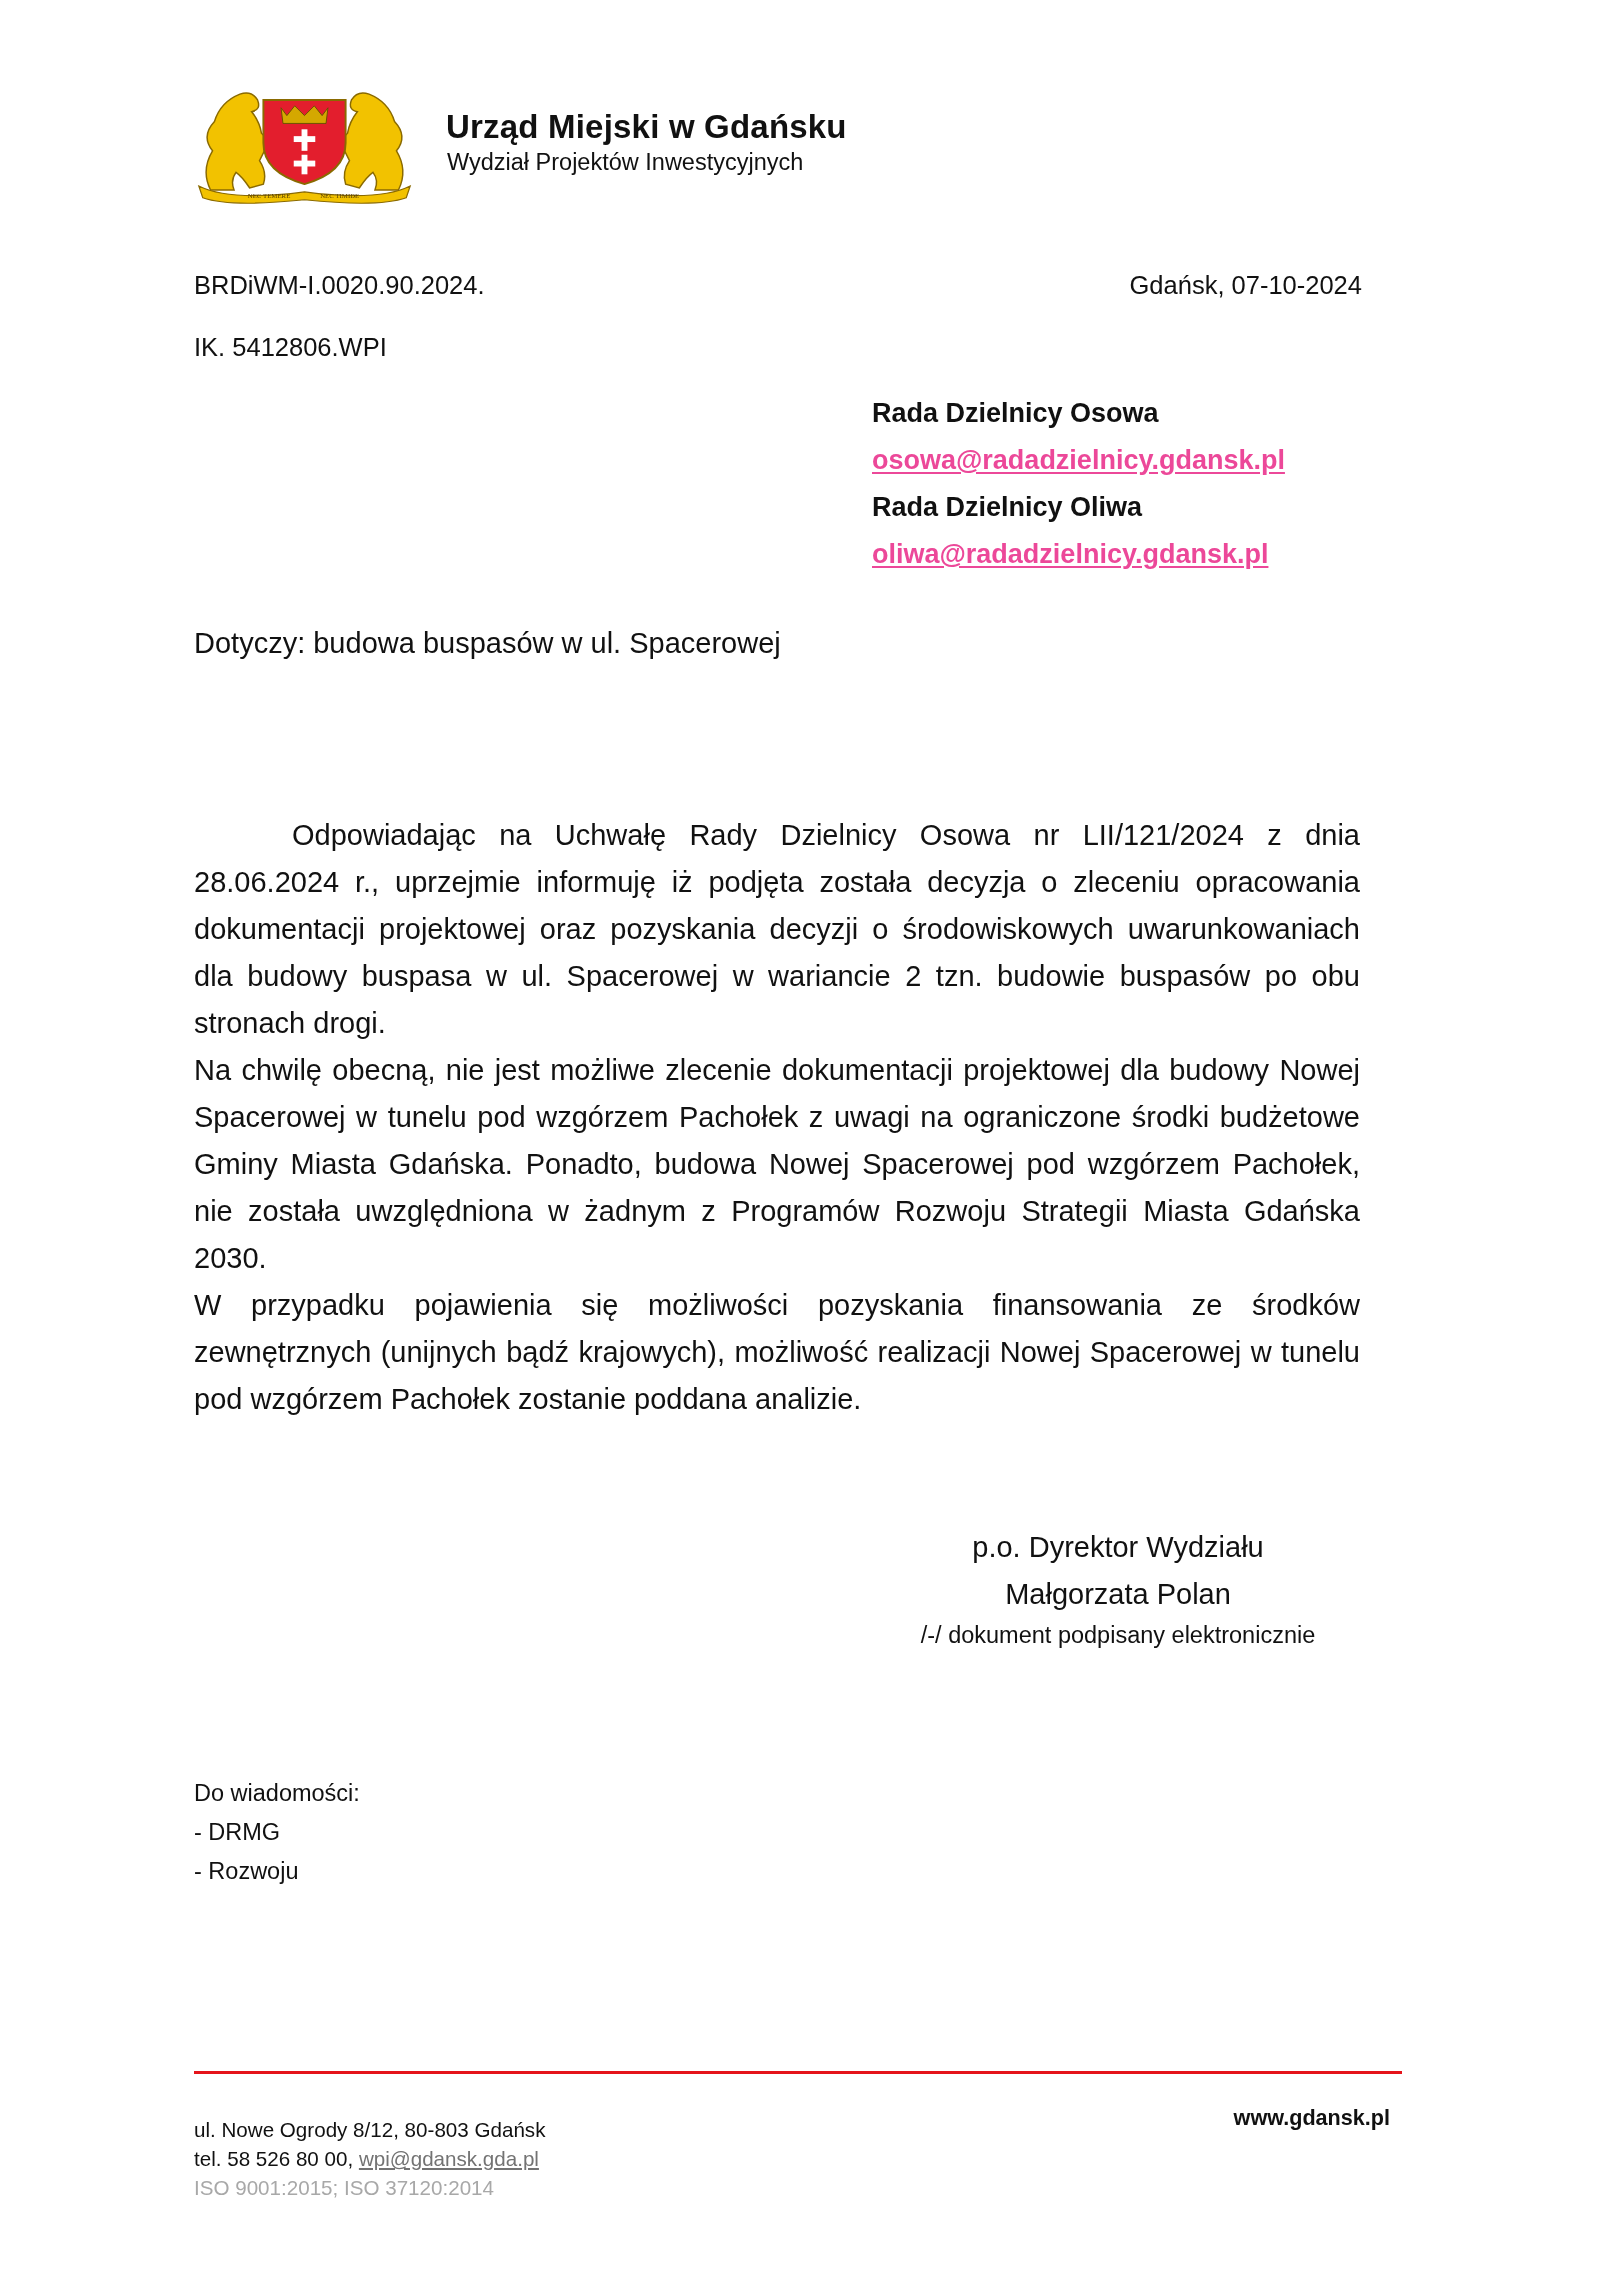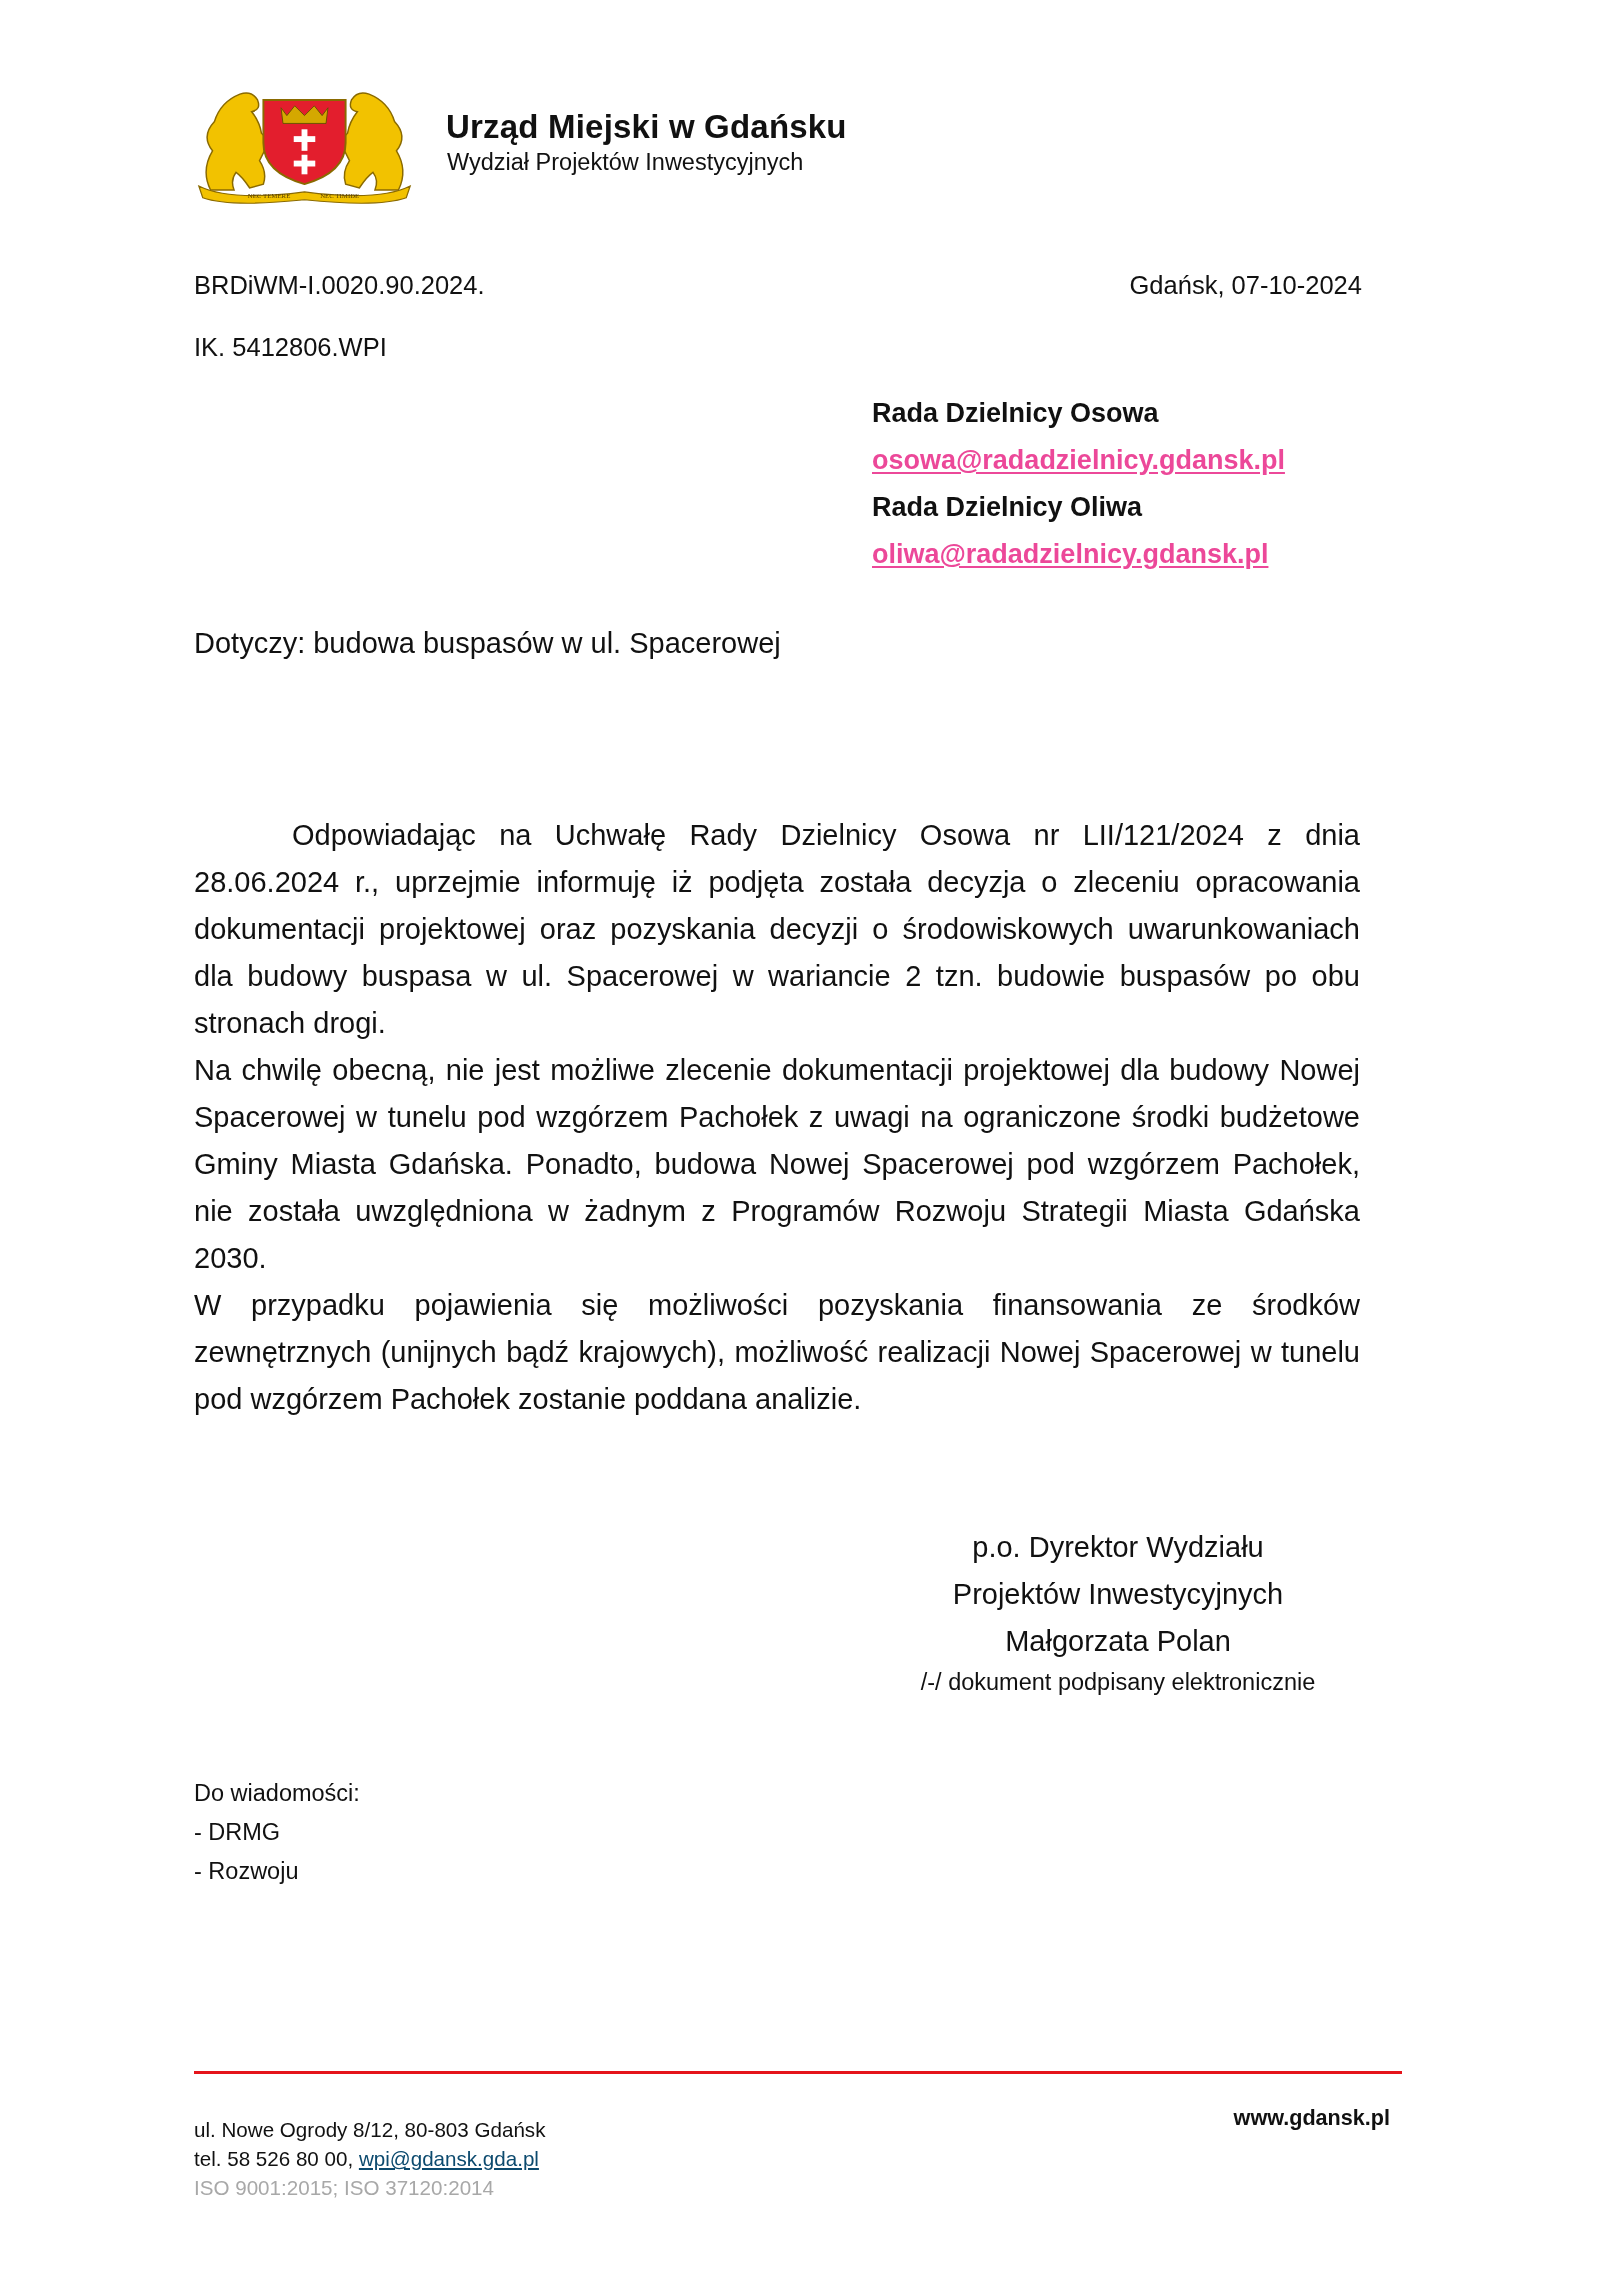--- a/index.html
+++ b/index.html
@@ -16,21 +16,21 @@
   .recip a { color: #ec4899; font-weight: bold; text-decoration: underline; text-underline-offset: 2.9px; }
   .subject { left: 194px; top: 627px; font-size: 29px; }
   .body-text { left: 194px; top: 812px; width: 1166px; font-size: 29px; line-height: 47px; text-align: justify; }
   .body-text p { margin: 0; }
   .body-text p.first { text-indent: 98px; }
   .sig { left: 863px; width: 510px; top: 1517px; text-align: center; font-size: 29px; line-height: 47px; margin-top: 7px; }
   .sig .esig { font-size: 23.5px; line-height: 35px; }
   .cc { left: 194px; top: 1774px; font-size: 23.5px; line-height: 39px; }
   .redline { left: 194px; top: 2071px; width: 1208px; height: 2.9px; background: #e5141b; }
   .foot { left: 194px; top: 2115px; font-size: 20.6px; line-height: 29px; }
-  .foot a { color: #0c4a6e; text-decoration: underline; }
+  .foot a { color: #737373; text-decoration: underline; }
   .foot .iso { color: #a8a8a8; }
   .www { right: 231px; top: 2105px; font-size: 21.6px; font-weight: bold; }
 </style>
 </head>
 <body>
 
 <div class="abs logo">
   <svg width="227" height="122" viewBox="0 0 232 124">
 
     <path d="M20 110 Q10 90 22 70 Q10 55 24 40 Q30 20 50 12 Q62 8 68 18 Q72 28 62 30 Q70 40 72 52 L80 60 Q74 72 70 80 Q78 92 74 104 L60 108 Q52 96 46 92 Q40 100 44 110 Z" fill="#f2c200" stroke="#8a6a00" stroke-width="1.5"></path>
@@ -71,21 +71,20 @@
 <div class="abs subject">Dotyczy: budowa buspasów w ul. Spacerowej</div>
 
 <div class="abs body-text">
   <p class="first">Odpowiadając na Uchwałę Rady Dzielnicy Osowa nr LII/121/2024 z dnia 28.06.2024 r., uprzejmie informuję iż podjęta została decyzja o zleceniu opracowania dokumentacji projektowej oraz pozyskania decyzji o środowiskowych uwarunkowaniach dla budowy buspasa w ul. Spacerowej w wariancie 2 tzn. budowie buspasów po obu stronach drogi.</p>
   <p>Na chwilę obecną, nie jest możliwe zlecenie dokumentacji projektowej dla budowy Nowej Spacerowej w tunelu pod wzgórzem Pachołek z uwagi na ograniczone środki budżetowe Gminy Miasta Gdańska. Ponadto, budowa Nowej Spacerowej pod wzgórzem Pachołek, nie została uwzględniona w żadnym z Programów Rozwoju Strategii Miasta Gdańska 2030.</p>
   <p>W przypadku pojawienia się możliwości pozyskania finansowania ze środków zewnętrznych (unijnych bądź krajowych), możliwość realizacji Nowej Spacerowej w tunelu pod wzgórzem Pachołek zostanie poddana analizie.</p>
 </div>
 
 <div class="abs sig">
   <div>p.o. Dyrektor Wydziału</div>
-  <div>Projektów Inwestycyjnych</div>
   <div>Małgorzata Polan</div>
   <div class="esig">/-/ dokument podpisany elektronicznie</div>
 </div>
 
 <div class="abs cc">
   <div>Do wiadomości:</div>
   <div>- DRMG</div>
   <div>- Rozwoju</div>
 </div>
 

